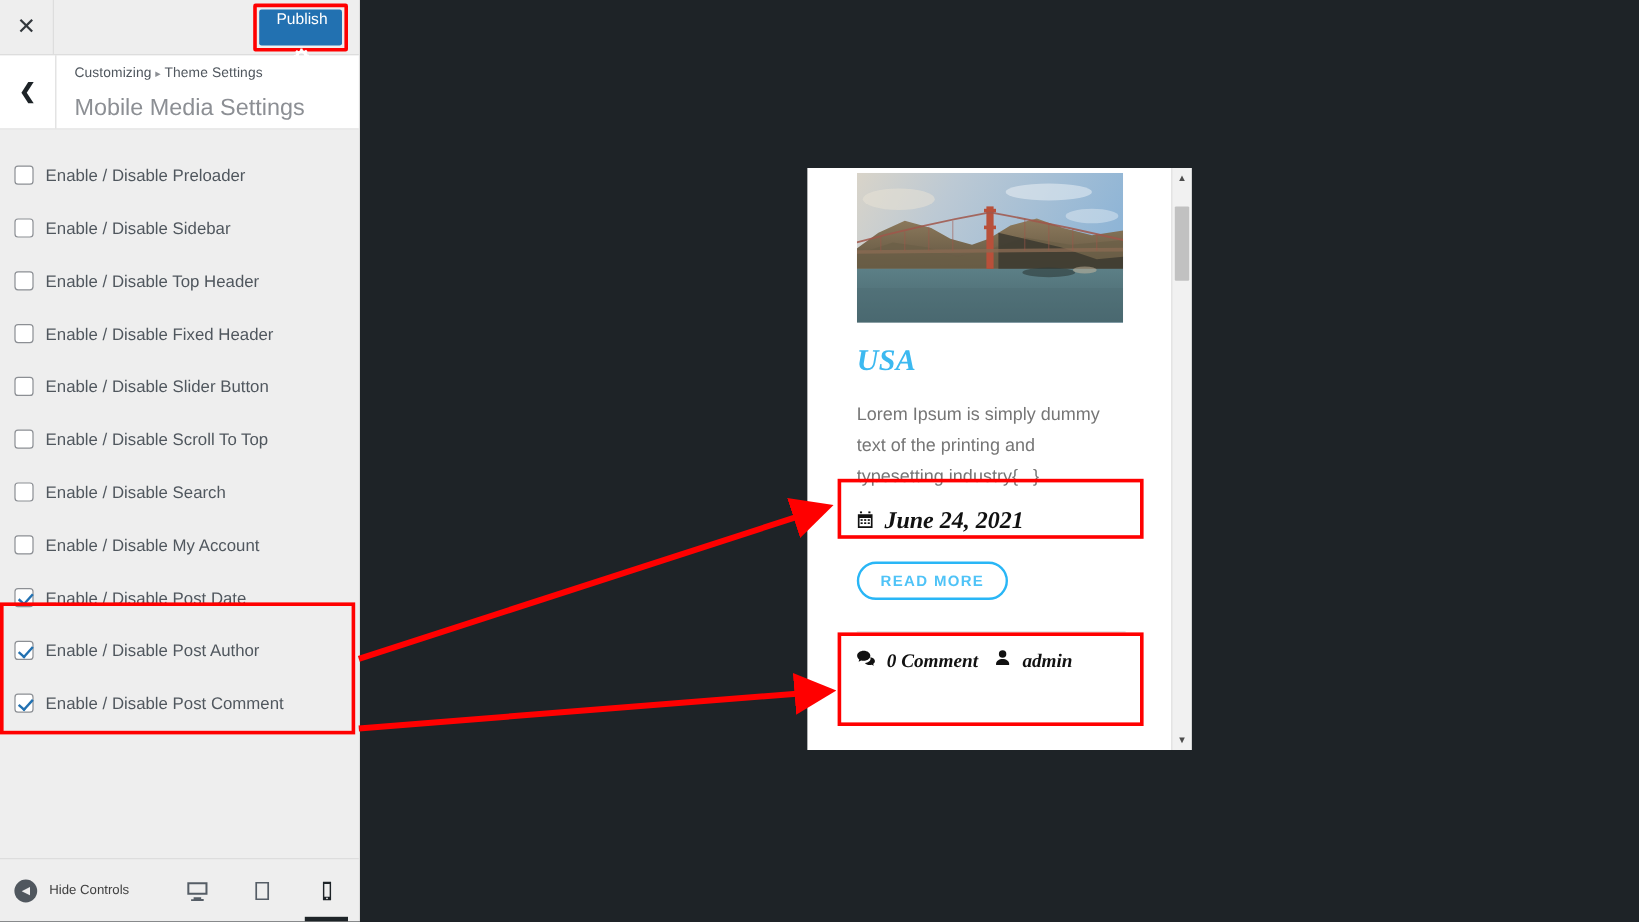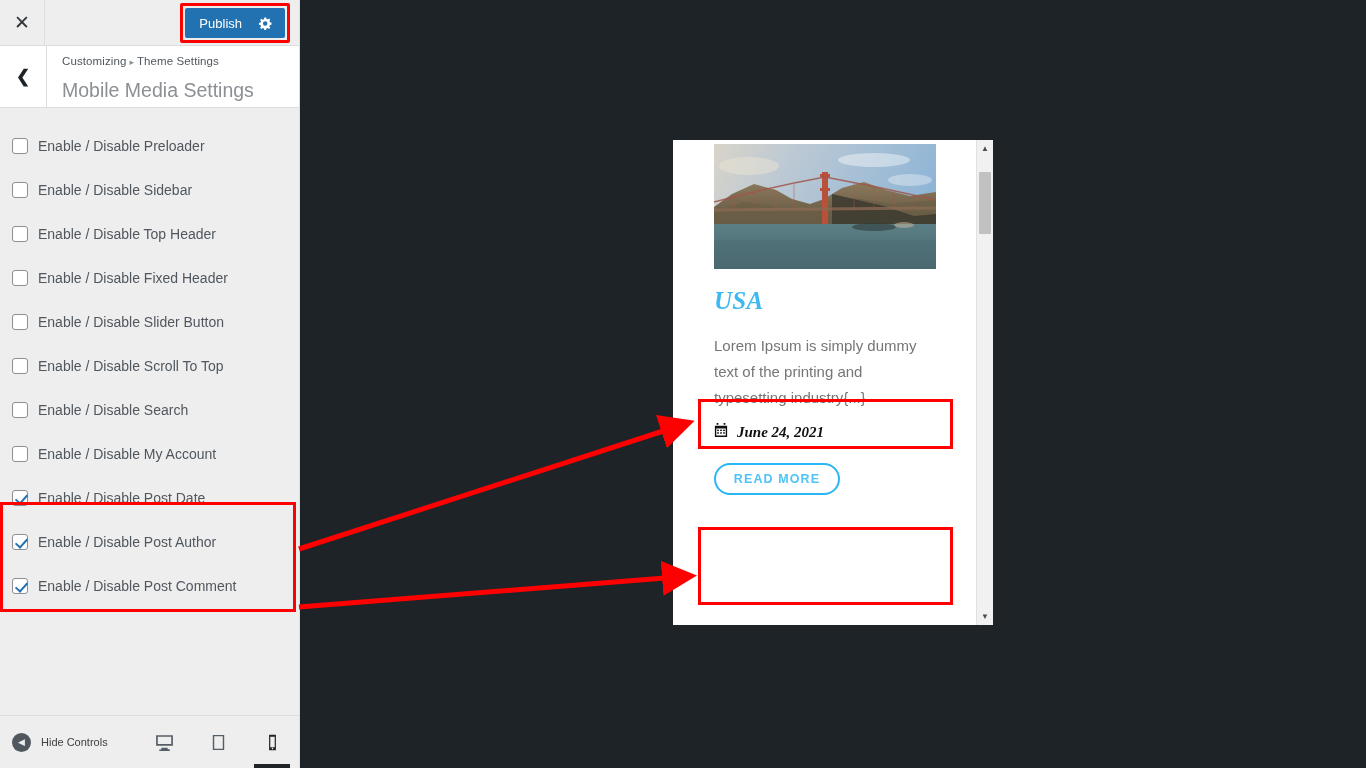--- a/index.html
+++ b/index.html
@@ -52,20 +52,21 @@
     background: #2271b1;
     color: #fff;
     border: none;
     height: 30px;
     padding: 0 12px 0 14px;
     font-size: 13px;
     font-family: "Liberation Sans", sans-serif;
     display: flex; align-items: center; gap: 16px;
     cursor: pointer;
     border-radius: 2px;
+    flex-direction: column;
   }
   .gear {
     width: 15px; height: 15px; display: inline-block;
   }
 
   .sidebar-header {
     flex: 0 0 62px;
     background: #fff;
     border-bottom: 1px solid #ddd;
     display: flex; align-items: stretch;
@@ -195,21 +196,21 @@
     font-size: 15px; color: #767676;
     line-height: 26px;
     width: 224px;
     font-family: "Liberation Sans", sans-serif;
   }
   .post-date {
     margin-top: 12px;
     display: flex; align-items: center; gap: 9px;
     font-family: "Liberation Serif", serif;
     font-style: italic; font-weight: bold;
-    font-size: 15px; color: #111;
+    font-size: 20px; color: #111;
   }
   .readmore {
     margin-top: 22px;
     display: inline-flex; align-items: center; justify-content: center;
     width: 126px; height: 32px;
     border: 2px solid #29b6f6;
     border-radius: 24px;
     color: #4fc3f7;
     font-size: 12.5px; font-weight: bold; letter-spacing: 1.1px;
     cursor: pointer; background: #fff;
@@ -434,20 +435,40 @@
                 <rect x="3.6" y="10.6" width="2" height="1.6"></rect>
               <rect x="7" y="10.6" width="2" height="1.6"></rect>
                 <rect x="10.4" y="10.6" width="2" height="1.6"></rect>
             </svg>
           </span>
           <span>June 24, 2021</span>
         </div>
 
         <div class="readmore">READ MORE</div>
 
+        <div class="post-meta">
+          <div class="meta-item meta-comment">
+            <span>
+              <svg viewBox="0 0 18 16" width="16" height="15" fill="#111">
+                <path d="M6.5 1C3 1 .3 3.1.3 5.7c0 1.4.8 2.6 2 3.5l-.6 2.1 2.4-1.2c.7.2 1.5.3 2.4.3 3.4 0 6.2-2.1 6.2-4.7S9.9 1 6.5 1z"></path>
+                <path d="M12.6 7.2c.2.4.3.9.3 1.4 0 2.1-2.2 3.8-5 3.8h-.4c.9 1.2 2.6 2 4.6 2 .7 0 1.3-.1 1.9-.3l1.9 1-.5-1.7c1-.7 1.6-1.7 1.6-2.8 0-1.6-1.8-3-4.4-3.4z"></path>
+              </svg>
+            </span>
+            <span>0 Comment</span>
+          </div>
+          <div class="meta-item meta-author">
+            <span>
+              <svg viewBox="0 0 16 16" width="15" height="15" fill="#111">
+                <circle cx="8" cy="4.3" r="3.3"></circle>
+                <path d="M8 8.6c-3.2 0-5.8 1.9-5.8 4.2V14h11.6v-1.2c0-2.3-2.6-4.2-5.8-4.2z"></path>
+              </svg>
+            </span>
+            <span>admin</span>
+          </div>
+        </div>
 
       </div>
     </div>
 
     <div class="pv-scroll">
       <div class="pv-arrow up">▲</div>
       <div class="pv-thumb"></div>
       <div class="pv-arrow down">▼</div>
     </div>
   </div>

